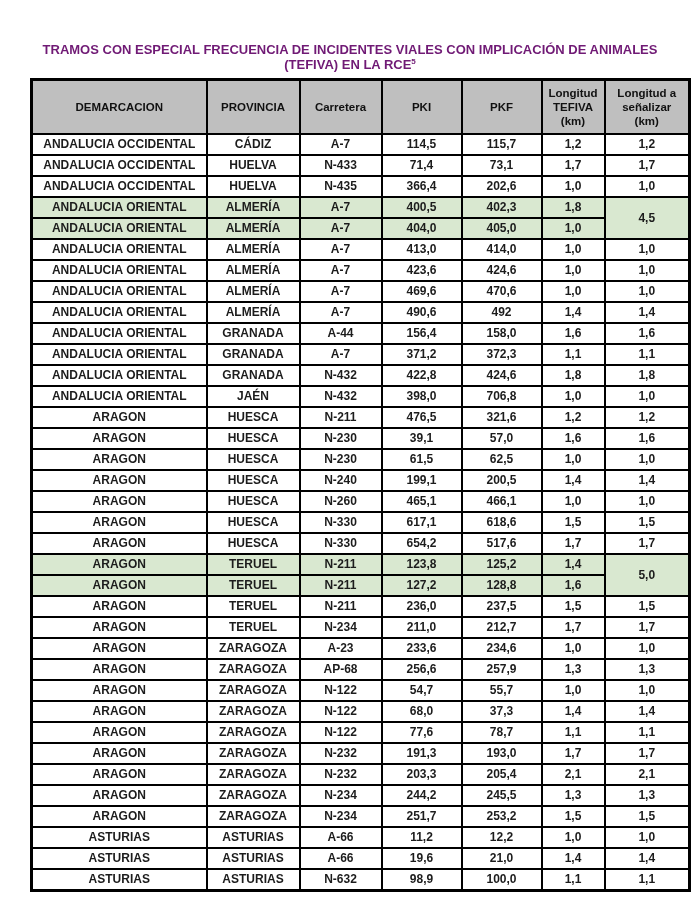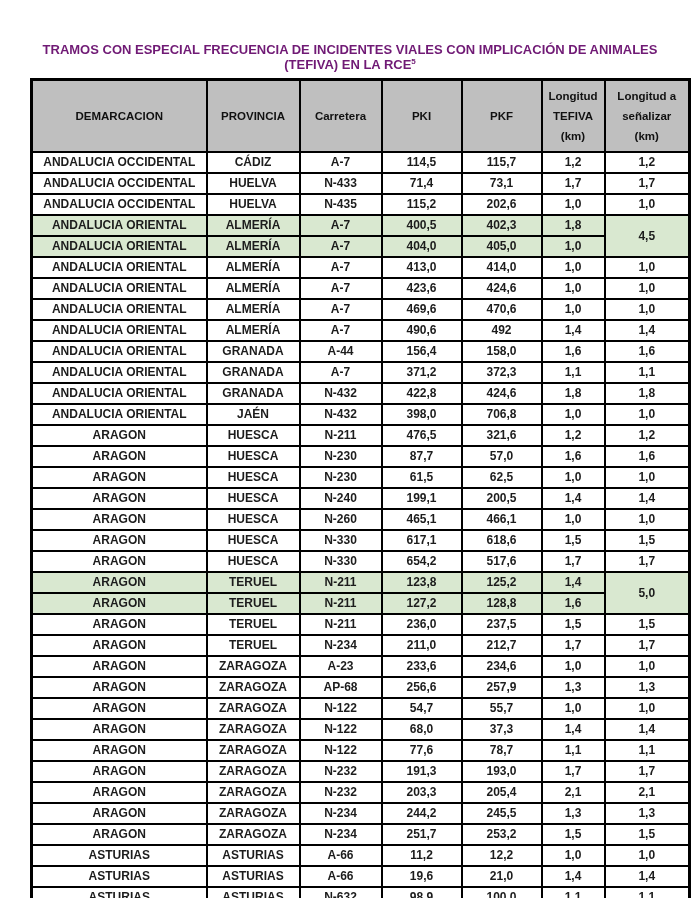--- a/index.html
+++ b/index.html
@@ -42,21 +42,21 @@
   table.tefiva th, table.tefiva td {
     border: 2px solid #000;
     text-align: center;
     vertical-align: middle;
     font-weight: bold;
     overflow: hidden;
   }
   table.tefiva th {
     background: #bfbfbf;
     font-size: 11.5px;
-    line-height: 20px;
+    line-height: 14px;
     padding: 5px 1px;
     white-space: pre-line;
     color: #111;
   }
   table.tefiva td {
     font-size: 12px;
     line-height: 15px;
     padding: 2px 2px;
     background: #ffffff;
     color: #1c1c1c;
@@ -114,21 +114,21 @@
         <td>N-433</td>
         <td>71,4</td>
         <td>73,1</td>
         <td>1,7</td>
         <td>1,7</td>
       </tr>
       <tr>
         <td>ANDALUCIA OCCIDENTAL</td>
         <td>HUELVA</td>
         <td>N-435</td>
-        <td>115,2</td>
+        <td>366,4</td>
         <td>202,6</td>
         <td>1,0</td>
         <td>1,0</td>
       </tr>
       <tr class="green">
         <td>ANDALUCIA ORIENTAL</td>
         <td>ALMERÍA</td>
         <td>A-7</td>
         <td>400,5</td>
         <td>402,3</td>
@@ -221,21 +221,21 @@
         <td>N-211</td>
         <td>476,5</td>
         <td>321,6</td>
         <td>1,2</td>
         <td>1,2</td>
       </tr>
       <tr>
         <td>ARAGON</td>
         <td>HUESCA</td>
         <td>N-230</td>
-        <td>87,7</td>
+        <td>39,1</td>
         <td>57,0</td>
         <td>1,6</td>
         <td>1,6</td>
       </tr>
       <tr>
         <td>ARAGON</td>
         <td>HUESCA</td>
         <td>N-230</td>
         <td>61,5</td>
         <td>62,5</td>

